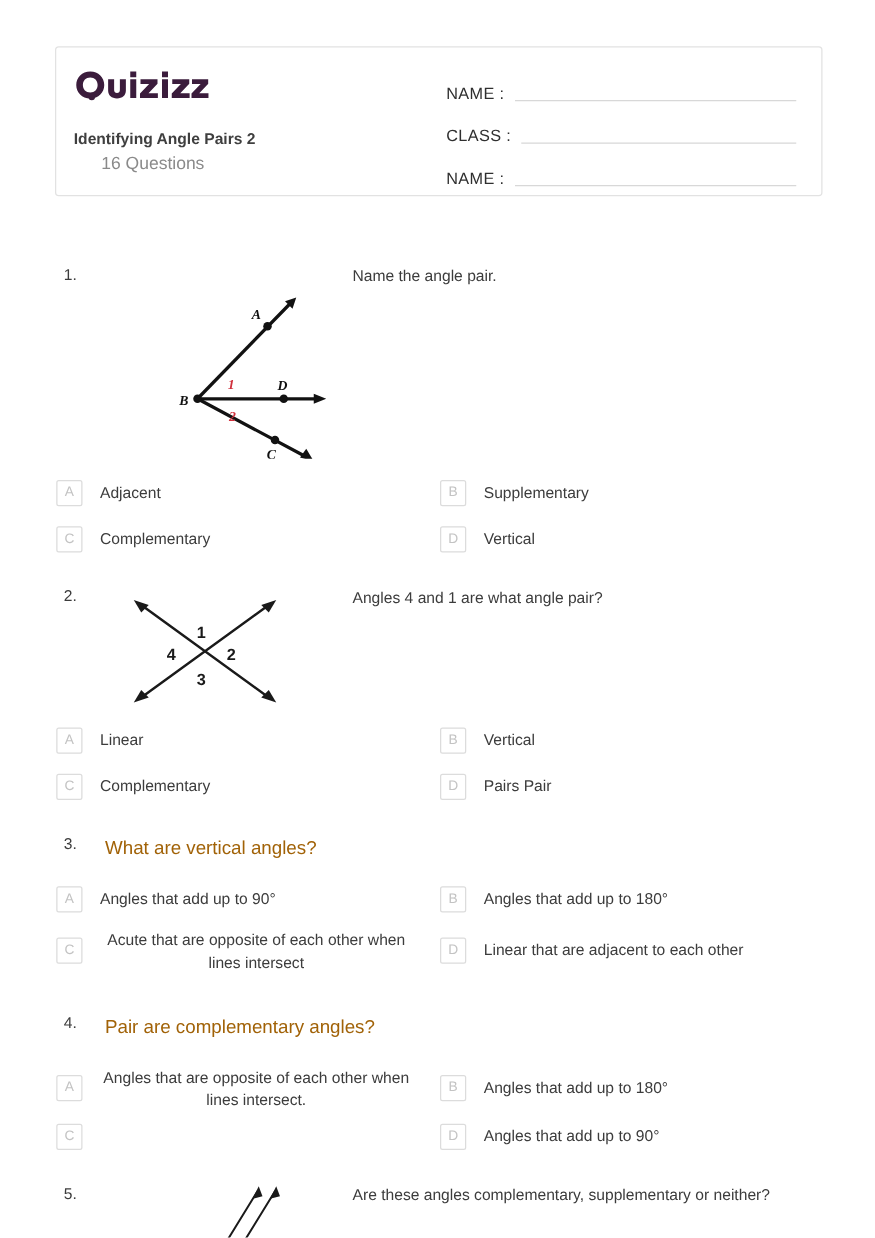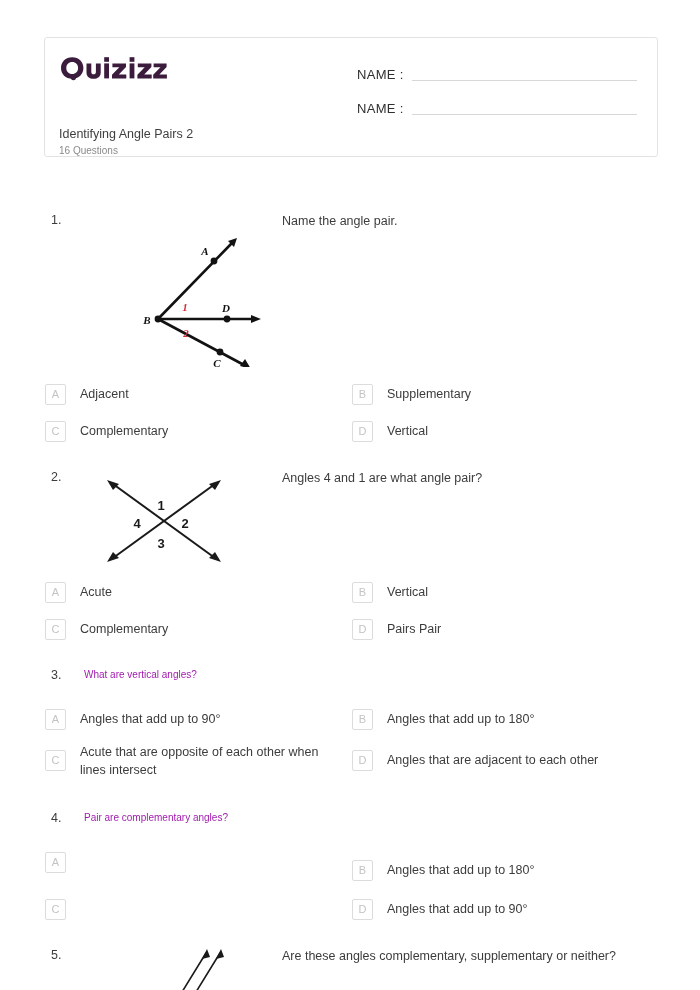--- a/index.html
+++ b/index.html
@@ -46,32 +46,34 @@
     font-family: "DejaVu Sans", sans-serif;
     font-size: 23px;
     font-weight: bold;
     letter-spacing: -0.6px;
     color: #3b1c3c;
     line-height: 1;
     padding-top: 8px;
     padding-left: 2px;
   }
   .quiz-title {
-    margin-top: 40px;
+    margin-top: 16px;
     font-size: 12.5px;
     color: #3f3f3f;
     line-height: 1.35;
     padding-left: 2px;
+    font-weight: bold;
   }
   .quiz-count {
-    font-size: 10px;
+    font-size: 14px;
     color: #8a8a8a;
     line-height: 1.35;
     padding-left: 2px;
     margin-top: 1px;
+    margin-left: 22px;
   }
 
   .header-right {
     position: absolute;
     left: 312px;
     top: 18px;
     width: 280px;
   }
   .field-row {
     display: flex;
@@ -106,22 +108,22 @@
   }
   .q-num {
     width: 40px;
     font-size: 12.5px;
     color: #3c3c3c;
     flex: none;
     padding-left: 7px;
     box-sizing: border-box;
   }
   .q-text {
-    font-size: 10px;
-    color: #a21caf;
+    font-size: 15px;
+    color: #a16207;
     line-height: 1.4;
   }
   .q-text-offset {
     position: absolute;
     left: 238px;
     top: 0;
     font-size: 12.5px;
     color: #3c3c3c;
     line-height: 1.4;
     width: 420px;
@@ -152,20 +154,21 @@
     line-height: 19px;
     flex: none;
     background: #fff;
   }
   .opt-text {
     margin-left: 14px;
     font-size: 12.5px;
     color: #3c3c3c;
     line-height: 1.42;
     padding-top: 2px;
+    text-align: center;
   }
 
   
   .diagram {
     position: absolute;
   }
   .angle-label-red {
     fill: #d0303c;
     font-family: "Liberation Serif", serif;
     font-style: italic;
@@ -216,20 +219,24 @@
           </g>
         </svg>
       </div>
       <div class="quiz-title">Identifying Angle Pairs 2</div>
       <div class="quiz-count">16 Questions</div>
     </div>
 
     <div class="header-right">
       <div class="field-row">
         <span class="field-label">NAME :</span>
+        <span class="field-line"></span>
+      </div>
+      <div class="field-row">
+        <span class="field-label">CLASS :</span>
         <span class="field-line"></span>
       </div>
       <div class="field-row">
         <span class="field-label">NAME  :</span>
         <span class="field-line"></span>
       </div>
     </div>
   </div>
 
   <div class="q-block" style="top:213px;">
@@ -299,21 +306,21 @@
       <polygon points="122,90 110,86 116,80" fill="#1a1a1a"></polygon>
       <text class="x-label" x="62" y="38" text-anchor="middle">1</text>
       <text class="x-label" x="86" y="56" text-anchor="middle">2</text>
       <text class="x-label" x="62" y="76" text-anchor="middle">3</text>
       <text class="x-label" x="38" y="56" text-anchor="middle">4</text>
     </svg>
 
     <div class="options" style="top:112px; height:62px;">
       <div class="opt" style="left:1px; top:0px;">
         <span class="opt-letter">A</span>
-        <span class="opt-text">Acute</span>
+        <span class="opt-text">Linear</span>
       </div>
       <div class="opt" style="left:308px; top:0px;">
         <span class="opt-letter">B</span>
         <span class="opt-text">Vertical</span>
       </div>
       <div class="opt" style="left:1px; top:37px;">
         <span class="opt-letter">C</span>
         <span class="opt-text">Complementary</span>
       </div>
       <div class="opt" style="left:308px; top:37px;">
@@ -337,34 +344,35 @@
       <div class="opt" style="left:308px; top:0px;">
         <span class="opt-letter">B</span>
         <span class="opt-text">Angles that add up to 180°</span>
       </div>
       <div class="opt" style="left:1px; top:33px; align-items:center;">
         <span class="opt-letter">C</span>
         <span class="opt-text" style="width:250px;">Acute that are opposite of each other when lines intersect</span>
       </div>
       <div class="opt" style="left:308px; top:41px;">
         <span class="opt-letter">D</span>
-        <span class="opt-text">Angles that are adjacent to each other</span>
+        <span class="opt-text">Linear that are adjacent to each other</span>
       </div>
     </div>
   </div>
 
   <div class="q-block" style="top:811px;">
     <div class="q-row">
       <span class="q-num">4.</span>
       <span class="q-text">Pair are complementary angles?</span>
     </div>
 
     <div class="options" style="top:41px; height:72px;">
       <div class="opt" style="left:1px; top:0px; align-items:center;">
         <span class="opt-letter">A</span>
+        <span class="opt-text" style="width:250px;">Angles that are opposite of each other when lines intersect.</span>
       </div>
       <div class="opt" style="left:308px; top:8px;">
         <span class="opt-letter">B</span>
         <span class="opt-text">Angles that add up to 180°</span>
       </div>
       <div class="opt" style="left:1px; top:47px;">
         <span class="opt-letter">C</span>
       </div>
       <div class="opt" style="left:308px; top:47px;">
         <span class="opt-letter">D</span>

